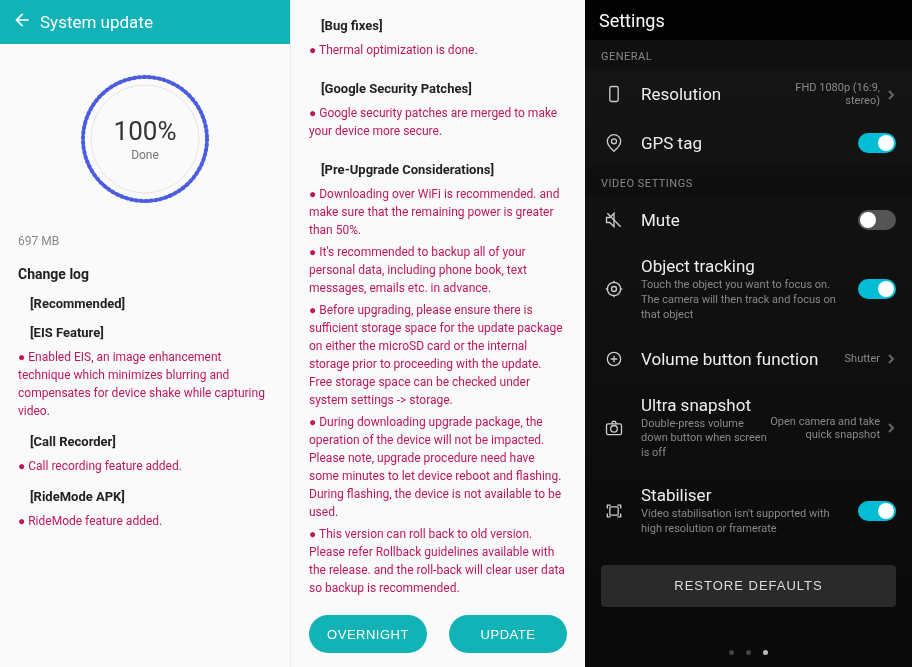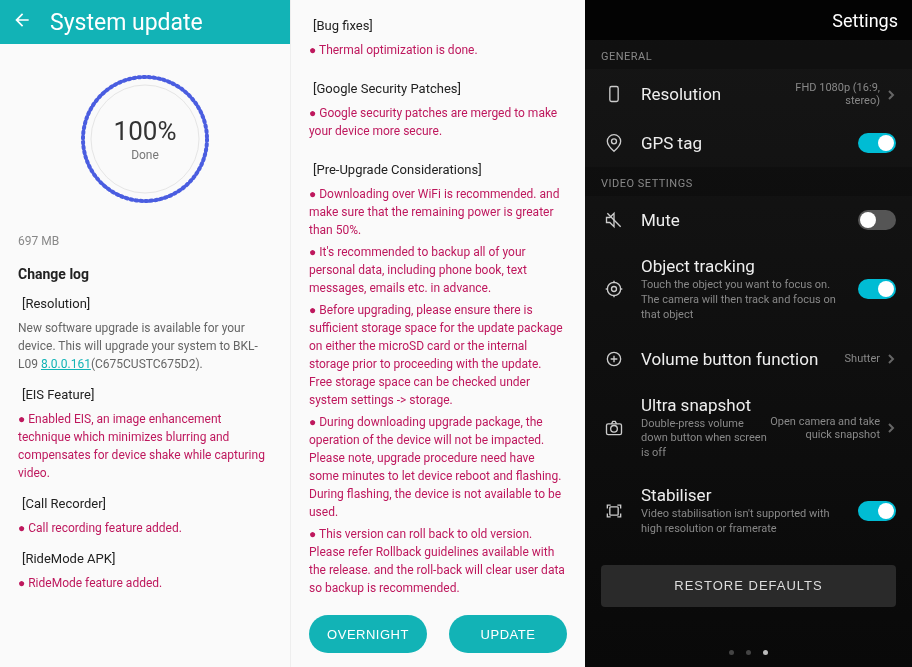--- a/index.html
+++ b/index.html
@@ -2,45 +2,45 @@
 <html><head>
 <meta charset="utf-8">
 <style>
   * { margin: 0; padding: 0; box-sizing: border-box; }
   body { font-family: -apple-system, Roboto, Arial, sans-serif; display: flex; width: 912px; height: 667px; overflow: hidden; background: #000; }
   
   
   .panel1 { width: 290px; background: #fafafa; display: flex; flex-direction: column; }
   .p1-header { background: #12b3b6; height: 44px; display: flex; align-items: center; padding: 0 12px; color: #fff; }
   .p1-header svg { width: 20px; height: 20px; fill: #fff; }
-  .p1-title { font-size: 23px; margin-left: 18px; font-weight: 400; }
+  .p1-title { font-size: 17px; margin-left: 8px; font-weight: 400; }
   .p1-body { flex: 1; overflow-y: auto; padding: 14px 18px; color: #333; }
   .progress-wrap { display: flex; justify-content: center; margin: 6px 0 20px; }
   .progress-ring { position: relative; width: 150px; height: 150px; display: flex; align-items: center; justify-content: center; flex-direction: column; }
   .ring-svg { position: absolute; inset: 0; }
   .percent { font-size: 26px; font-weight: 400; color: #333; }
   .done-txt { font-size: 12px; color: #777; margin-top: 2px; }
   .version-line { font-size: 15px; font-weight: 600; color: #222; margin-bottom: 4px; }
   .size-line { font-size: 12px; color: #888; margin-bottom: 18px; }
   .section-head { font-size: 14px; font-weight: 700; margin-bottom: 12px; color: #222; }
-  .section-sub { font-size: 13px; font-weight: 400; margin: 14px 4px 8px; color: #222; }
+  .section-sub { font-size: 13px; font-weight: 700; margin: 14px 12px 8px; color: #222; }
   .body-text { font-size: 12px; color: #666; line-height: 1.5; margin-bottom: 6px; }
   .body-text a { color: #12b3b6; text-decoration: underline; }
   .bullet { font-size: 12px; color: #be185d; line-height: 1.5; margin-bottom: 4px; }
   
   
   .panel2 { width: 295px; background: #fafafa; display: flex; flex-direction: column; border-left: 1px solid #eee; }
   .p2-body { flex: 1; overflow-y: auto; padding: 14px 18px 8px; color: #333; }
   .btn-row { display: flex; gap: 22px; padding: 8px 18px 14px; justify-content: center; }
   .pill-btn { flex: 1; background: #12b3b6; color: #fff; border: none; border-radius: 22px; height: 38px; font-size: 13px; font-weight: 500; letter-spacing: 0.5px; cursor: pointer; }
   
   
   .panel3 { width: 327px; flex: 1; background: #000; color: #fff; display: flex; flex-direction: column; position: relative; }
   .p3-bgwash { position: absolute; inset: 0; background: linear-gradient(180deg, rgba(40,40,40,0.55), rgba(10,10,10,0.9)); z-index: 0; }
-  .p3-header { position: relative; z-index: 1; height: 40px; display: flex; align-items: center; justify-content: flex-end; padding: 0 14px; background: rgba(0,0,0,0.85); }
+  .p3-header { position: relative; z-index: 1; height: 40px; display: flex; align-items: center; justify-content: flex-start; padding: 0 14px; background: rgba(0,0,0,0.85); }
   .p3-header-title { font-size: 18px; color: #fff; font-weight: 400; }
   .p3-content { position: relative; z-index: 1; flex: 1; overflow-y: auto; }
   .group-label { font-size: 11px; color: #888; letter-spacing: 0.5px; padding: 10px 16px 6px; background: rgba(0,0,0,0.2); }
   .setting-row { display: flex; align-items: center; padding: 12px 16px; min-height: 48px; }
   .setting-icon { width: 26px; display: flex; justify-content: center; }
   .setting-icon svg { width: 20px; height: 20px; fill: none; stroke: #ccc; stroke-width: 1.6; }
   .setting-text { flex: 1; margin-left: 14px; }
   .setting-title { font-size: 17px; color: #eee; }
   .setting-sub { font-size: 11px; color: #888; line-height: 1.35; margin-top: 2px; max-width: 200px; }
   .setting-value { font-size: 11px; color: #888; margin-right: 6px; text-align: right; max-width: 110px; }
@@ -74,24 +74,21 @@
         <svg class="ring-svg" viewBox="0 0 150 150">
           <circle cx="75" cy="75" r="62" stroke="#4a5de0" stroke-width="4" fill="none" stroke-dasharray="2 3" stroke-linecap="round"></circle>
           <circle cx="75" cy="75" r="54" stroke="#e5e5e5" stroke-width="1" fill="none"></circle>
         </svg>
         <div class="percent">100%</div>
         <div class="done-txt">Done</div>
       </div>
     </div>
     <div class="size-line">697 MB</div>
     <div class="section-head">Change log</div>
-    <div class="section-sub">[Resolution]</div>
-    <div class="body-text">
-      <span>New software upgrade is available for your device. This will upgrade your system to BKL-L09 </span><a href="#">8.0.0.161</a><span>(C675CUSTC675D2).</span>
-    </div>
+    <div class="section-sub">[Recommended]</div>
     <div class="section-sub">[EIS Feature]</div>
     <div class="bullet">● Enabled EIS, an image enhancement technique which minimizes blurring and compensates for device shake while capturing video.</div>
     <div class="section-sub">[Call Recorder]</div>
     <div class="bullet">● Call recording feature added.</div>
     <div class="section-sub">[RideMode APK]</div>
     <div class="bullet">● RideMode feature added.</div>
   </div>
 </div>
 
 <div class="panel2">

